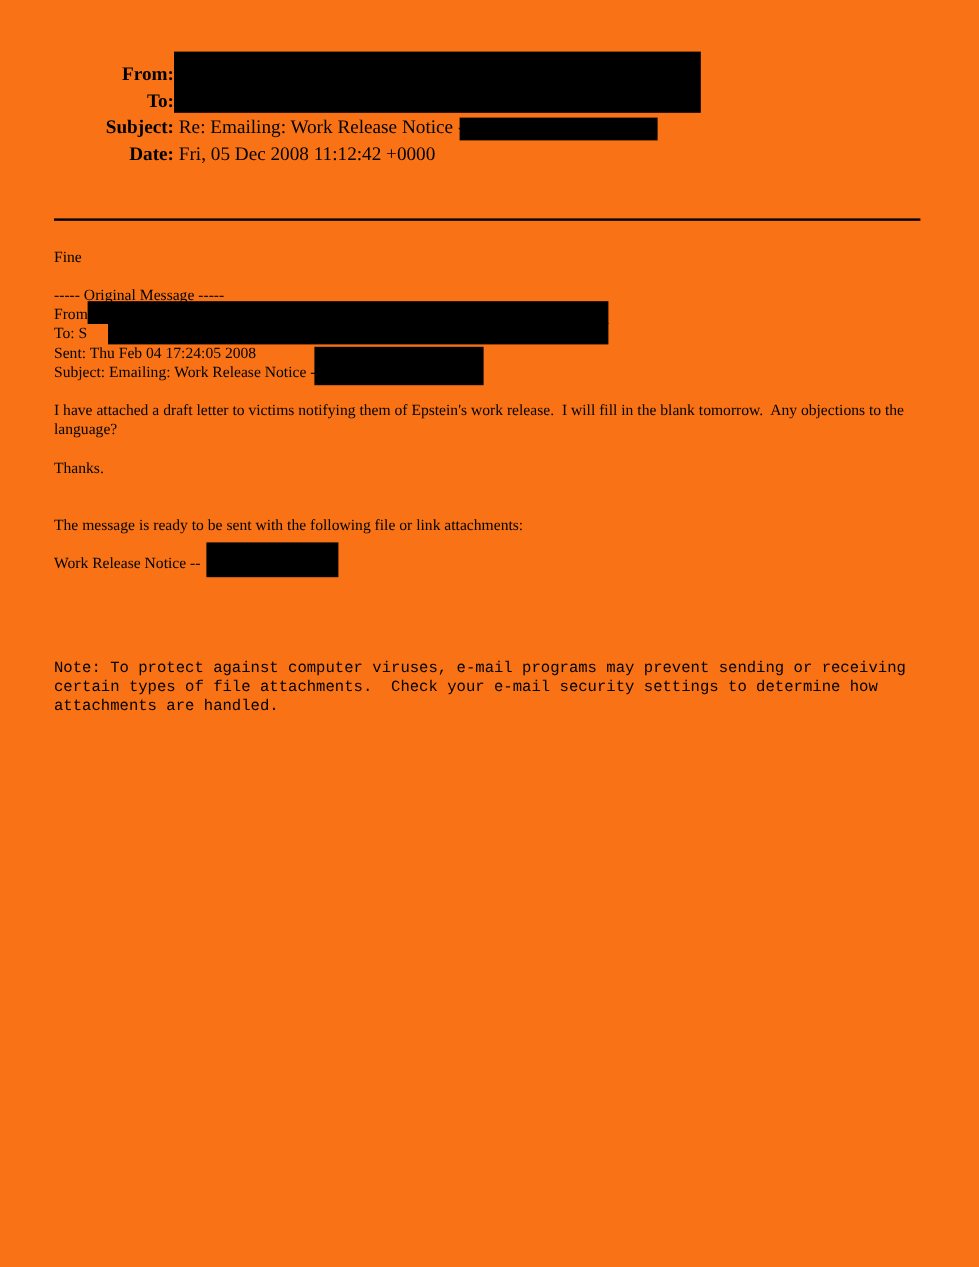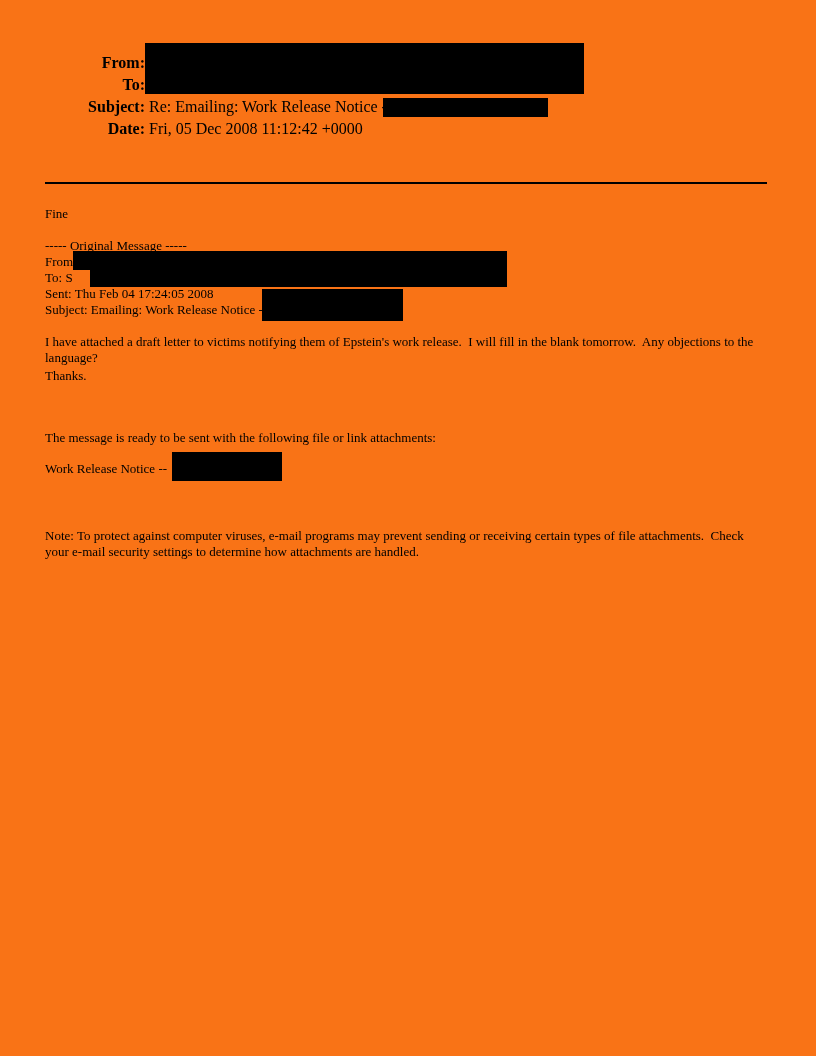--- a/index.html
+++ b/index.html
@@ -72,22 +72,22 @@
   <div class="abs bodyline" style="top:270px;">To: S</div>
   <div class="abs bodyline" style="top:286px;">Sent: Thu Feb 04 17:24:05 2008</div>
   <div class="abs bodyline" style="top:302px;">Subject: Emailing: Work Release Notice -</div>
 
   <div class="redaction" style="left:73px; top:251px; width:434px; height:19px;"></div>
   <div class="redaction" style="left:90px; top:269px; width:417px; height:18px;"></div>
   <div class="redaction" style="left:262px; top:289px; width:141px; height:32px;"></div>
 
   <div class="abs bodyline wrap" style="top:334px;">I have attached a draft letter to victims notifying them of Epstein's work release.  I will fill in the blank tomorrow.  Any objections to the language?</div>
 
-  <div class="abs bodyline" style="top:368px;">Thanks.</div>
+  <div class="abs bodyline" style="top:382px;">Thanks.</div>
 
   <div class="abs bodyline" style="top:430px;">The message is ready to be sent with the following file or link attachments:</div>
 
   <div class="abs bodyline" style="top:461px;">Work Release Notice -- </div>
   <div class="redaction" style="left:172px; top:452px; width:110px; height:29px;"></div>
 
-  <div class="abs bodyline wrap" style="top:528px;">Note: To protect against computer viruses, e-mail programs may prevent sending or receiving certain types of file attachments.  Check your e-mail security settings to determine how attachments are handled.</div>
+  <div class="abs bodyline wrap" style="top:549px;font-family:Liberation Mono, monospace;">Note: To protect against computer viruses, e-mail programs may prevent sending or receiving certain types of file attachments.  Check your e-mail security settings to determine how attachments are handled.</div>
 
 </div>
 
 </body></html>

